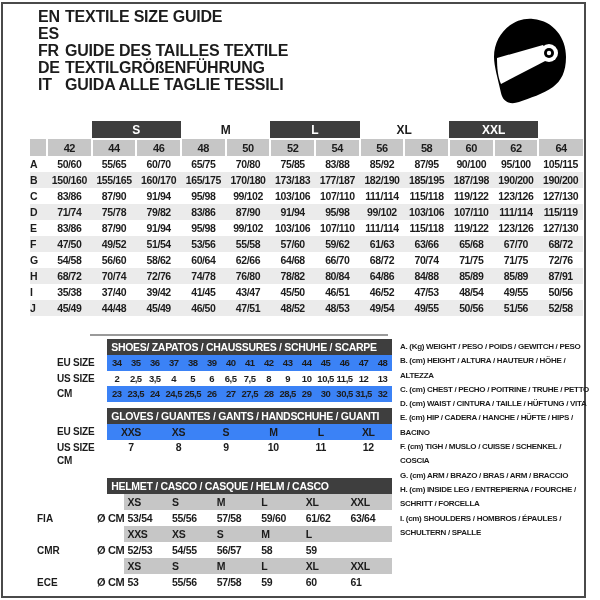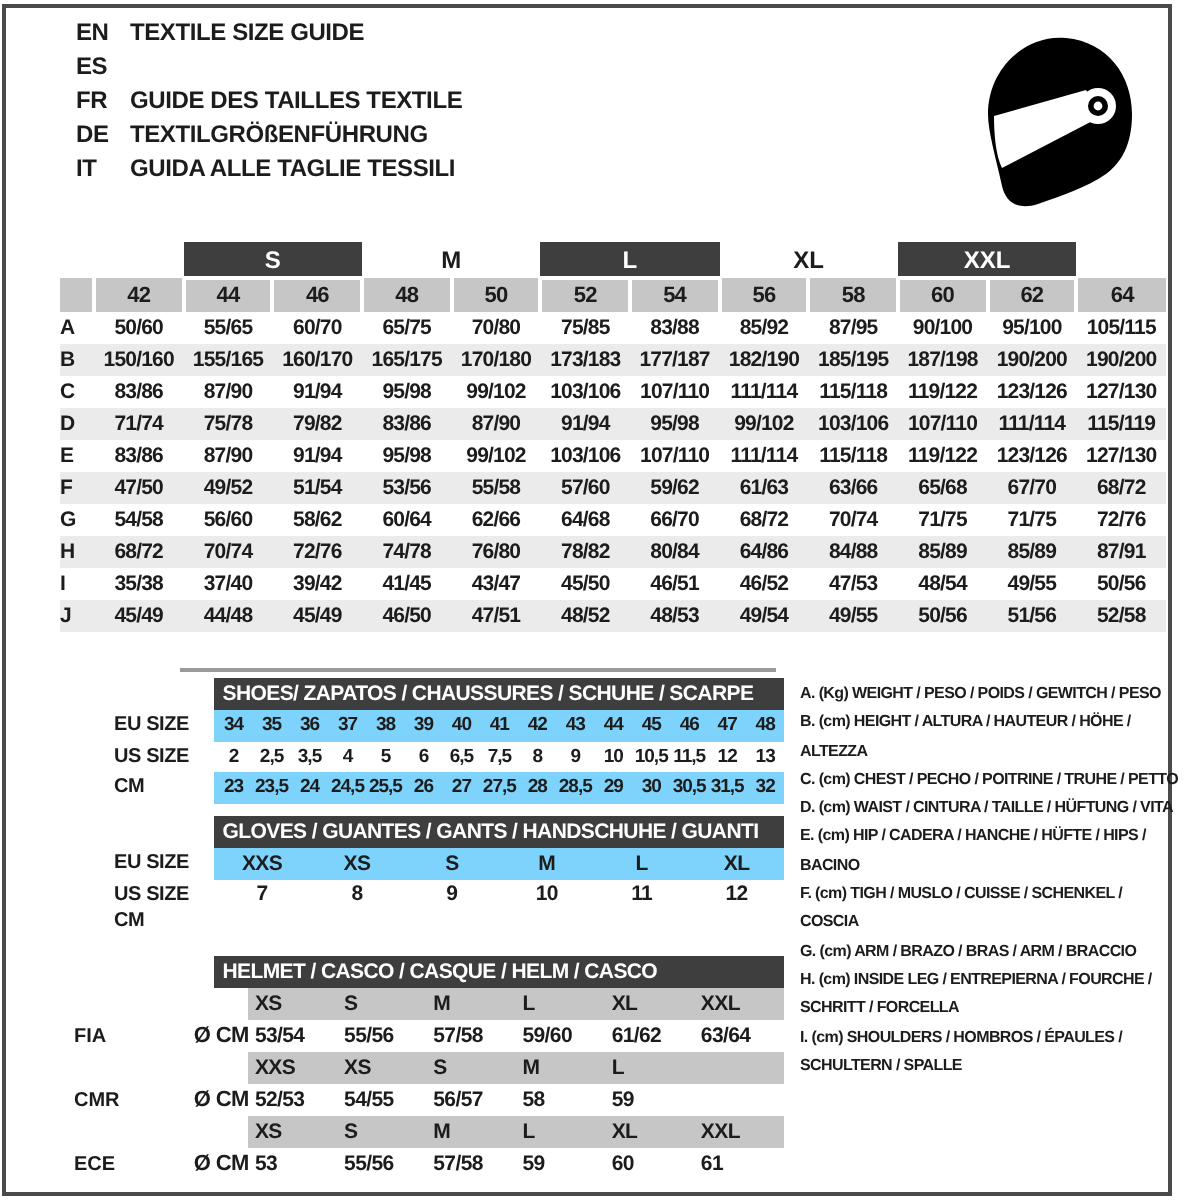--- a/index.html
+++ b/index.html
@@ -2,21 +2,21 @@
 <html><head>
 <meta charset="utf-8">
 <style>
   html,body{margin:0;padding:0;background:#fff;}
   body{width:600px;height:600px;position:relative;overflow:hidden;
        font-family:"Liberation Sans","DejaVu Sans",sans-serif;color:#1c1c1c;}
   .frame{position:absolute;left:1px;top:2px;width:581px;height:592px;
          border:2px solid #4a4a4a;pointer-events:none;}
   
   .langs{position:absolute;left:38px;top:8px;}
-  .lang-row{display:flex;line-height:17px;font-size:12px;font-weight:700;letter-spacing:-0.2px;}
+  .lang-row{display:flex;line-height:17px;font-size:16px;font-weight:700;letter-spacing:-0.2px;}
   .lang-code{width:27px;}
   
   .helmet{position:absolute;left:487px;top:16px;width:80px;height:90px;}
   
   table.main{position:absolute;left:30px;top:121px;width:553px;
              border-collapse:collapse;table-layout:fixed;}
   table.main td{font-size:10.5px;font-weight:700;letter-spacing:-0.4px;
                 text-align:center;vertical-align:middle;padding:0;height:16px;white-space:nowrap;}
   table.main tr.groups td{height:17px;font-size:12px;letter-spacing:0;}
   table.main tr.groups td.dark{background:#3e3e3e;color:#fff;border-bottom:2px solid #fff;}
@@ -26,21 +26,21 @@
   table.main tr.stripe td{background:#ebebeb;}
   
   .sep{position:absolute;left:90px;top:334px;width:298px;height:2px;background:#9a9a9a;}
   
   .section{position:absolute;left:30px;width:362px;}
   .s-row{display:flex;align-items:center;margin-left:20px;}
   .s-label{width:60px;font-size:10px;font-weight:700;padding-left:7px;box-sizing:border-box;letter-spacing:-0.2px;}
   .bar{width:300px;height:16px;background:#3e3e3e;color:#fff;font-size:10.5px;font-weight:700;
        letter-spacing:-0.3px;line-height:16px;padding-left:4px;box-sizing:border-box;white-space:nowrap;}
   .cells{width:300px;display:flex;height:15.5px;align-items:center;}
-  .cells.shaded{background:#7dd3fc;}
+  .cells.shaded{background:#3b82f6;}
   .cell{flex:1;text-align:center;font-size:9.5px;font-weight:700;letter-spacing:-0.5px;white-space:nowrap;}
   .gloves .cell{font-size:10.5px;letter-spacing:-0.3px;}
   
   .h-row{display:flex;align-items:center;height:16px;}
   .h-label{width:60px;font-size:10px;font-weight:700;padding-left:7px;box-sizing:border-box;}
   .h-unit{width:32px;font-size:11px;font-weight:700;letter-spacing:-0.3px;white-space:nowrap;margin-left:27px;}
   .h-cells{width:268px;display:flex;height:15.5px;align-items:center;}
   .h-cells.shaded{background:#c6c6c6;}
   .h-cell{width:44.6px;text-align:left;font-size:10.5px;font-weight:700;letter-spacing:-0.3px;
           padding-left:3px;box-sizing:border-box;white-space:nowrap;}

